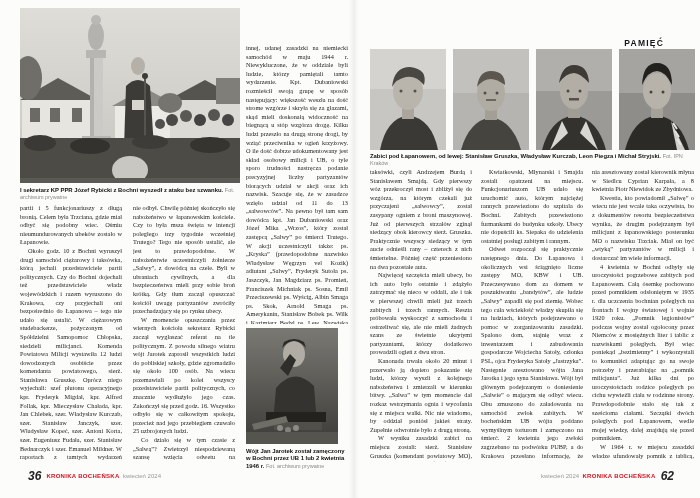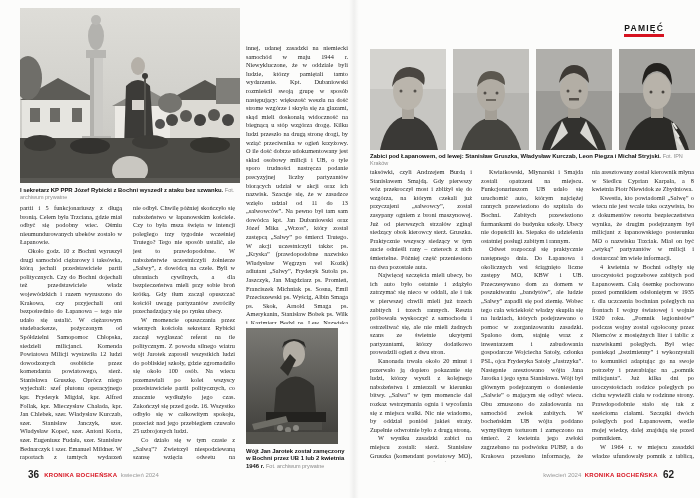--- a/index.html
+++ b/index.html
@@ -9,26 +9,26 @@
   
   .col{position:absolute;width:102px;overflow:hidden;text-align:justify;
        font-size:6.3px;line-height:8.6px;color:#232323;}
   .col p{margin:0;text-indent:8px;}
   .col p.cont{text-indent:0;}
   
   .cap{font-family:"Liberation Sans",sans-serif;font-size:5.9px;line-height:7.4px;color:#111;}
   .cap b{font-weight:bold;}
   .cap .credit{color:#8a8a8a;font-weight:normal;font-size:5.5px;}
   
-  .tag{position:absolute;top:23px;right:36px;text-align:left;font-family:"Liberation Sans",sans-serif;}
+  .tag{position:absolute;top:38px;right:36px;text-align:left;font-family:"Liberation Sans",sans-serif;}
   .tag .t{font-size:8.5px;font-weight:bold;letter-spacing:1.2px;color:#161616;}
   .tag .bar{height:3px;margin-top:1px;}
   
   .footer{position:absolute;top:469px;font-family:"Liberation Sans",sans-serif;font-size:6px;color:#999;}
-  .footer .pg{font-size:10px;font-weight:bold;color:#222;}
+  .footer .pg{font-size:12px;font-weight:bold;color:#222;font-style:italic;}
   .footer .mag{font-weight:bold;letter-spacing:.3px;}
   .footer span{vertical-align:middle;}
   .photo{position:absolute;overflow:hidden;background:#bdbcb8;}
   .gutter{position:absolute;left:349px;top:0;width:10px;height:498px;
           background:linear-gradient(90deg,rgba(0,0,0,0) 0%,rgba(0,0,0,.05) 50%,rgba(0,0,0,0) 100%);}
 </style>
 </head>
 <body>
 
 <div class="spread">

